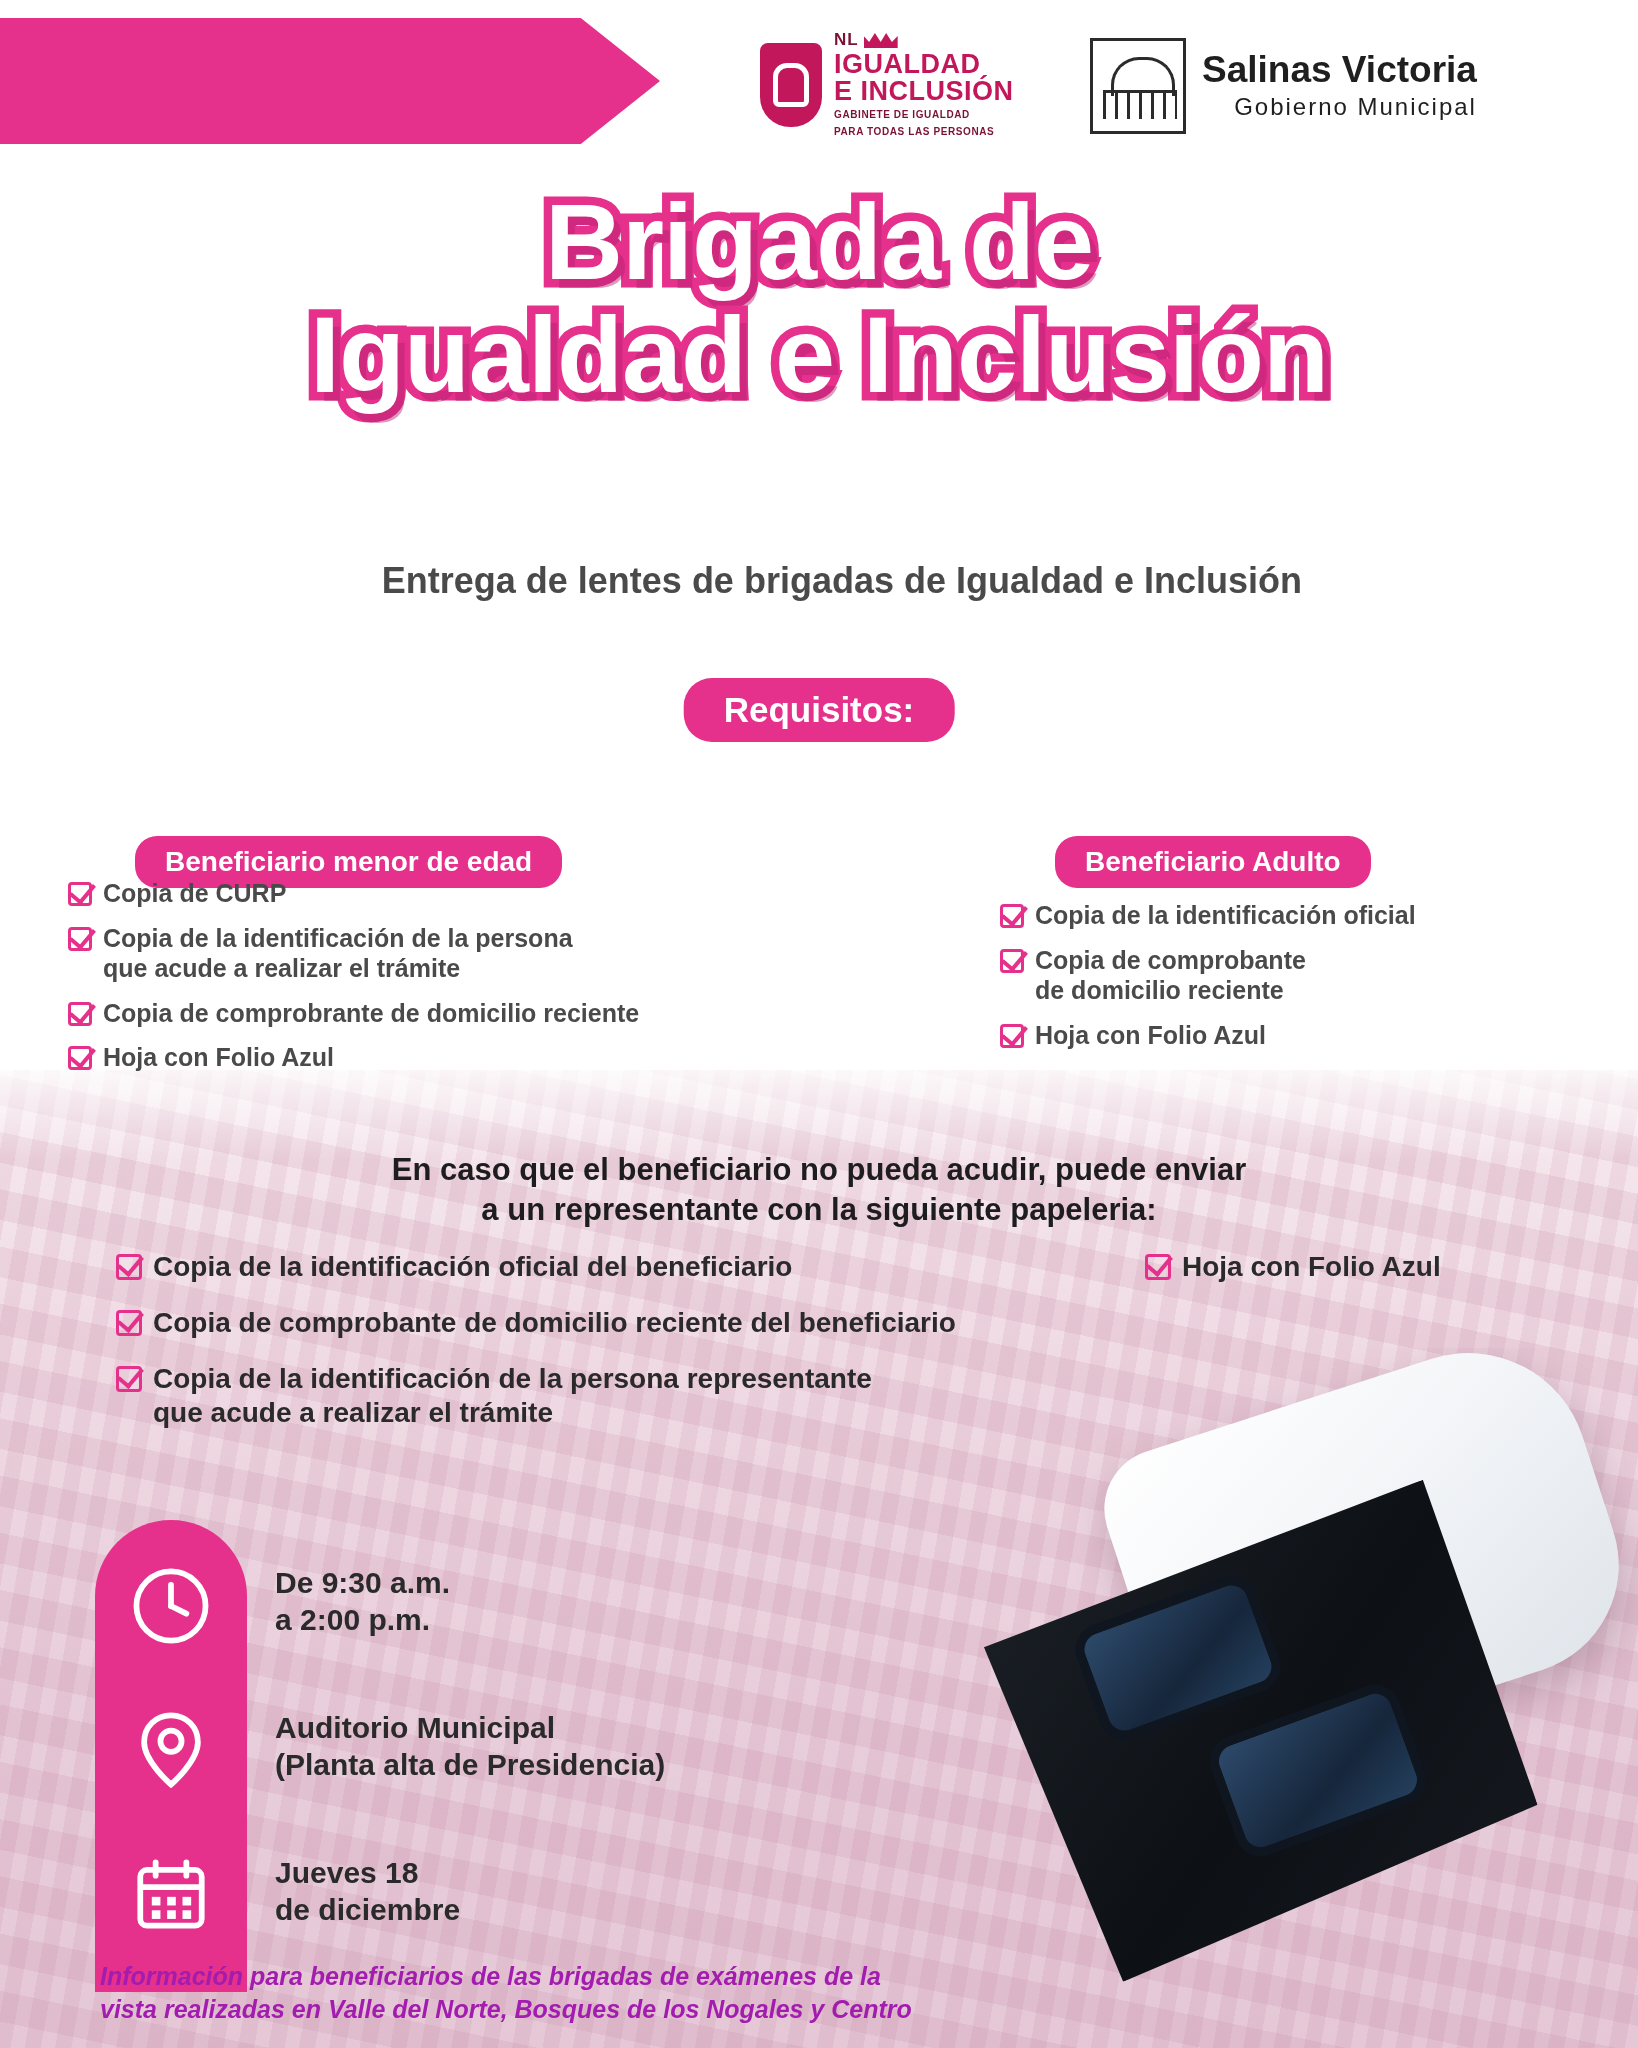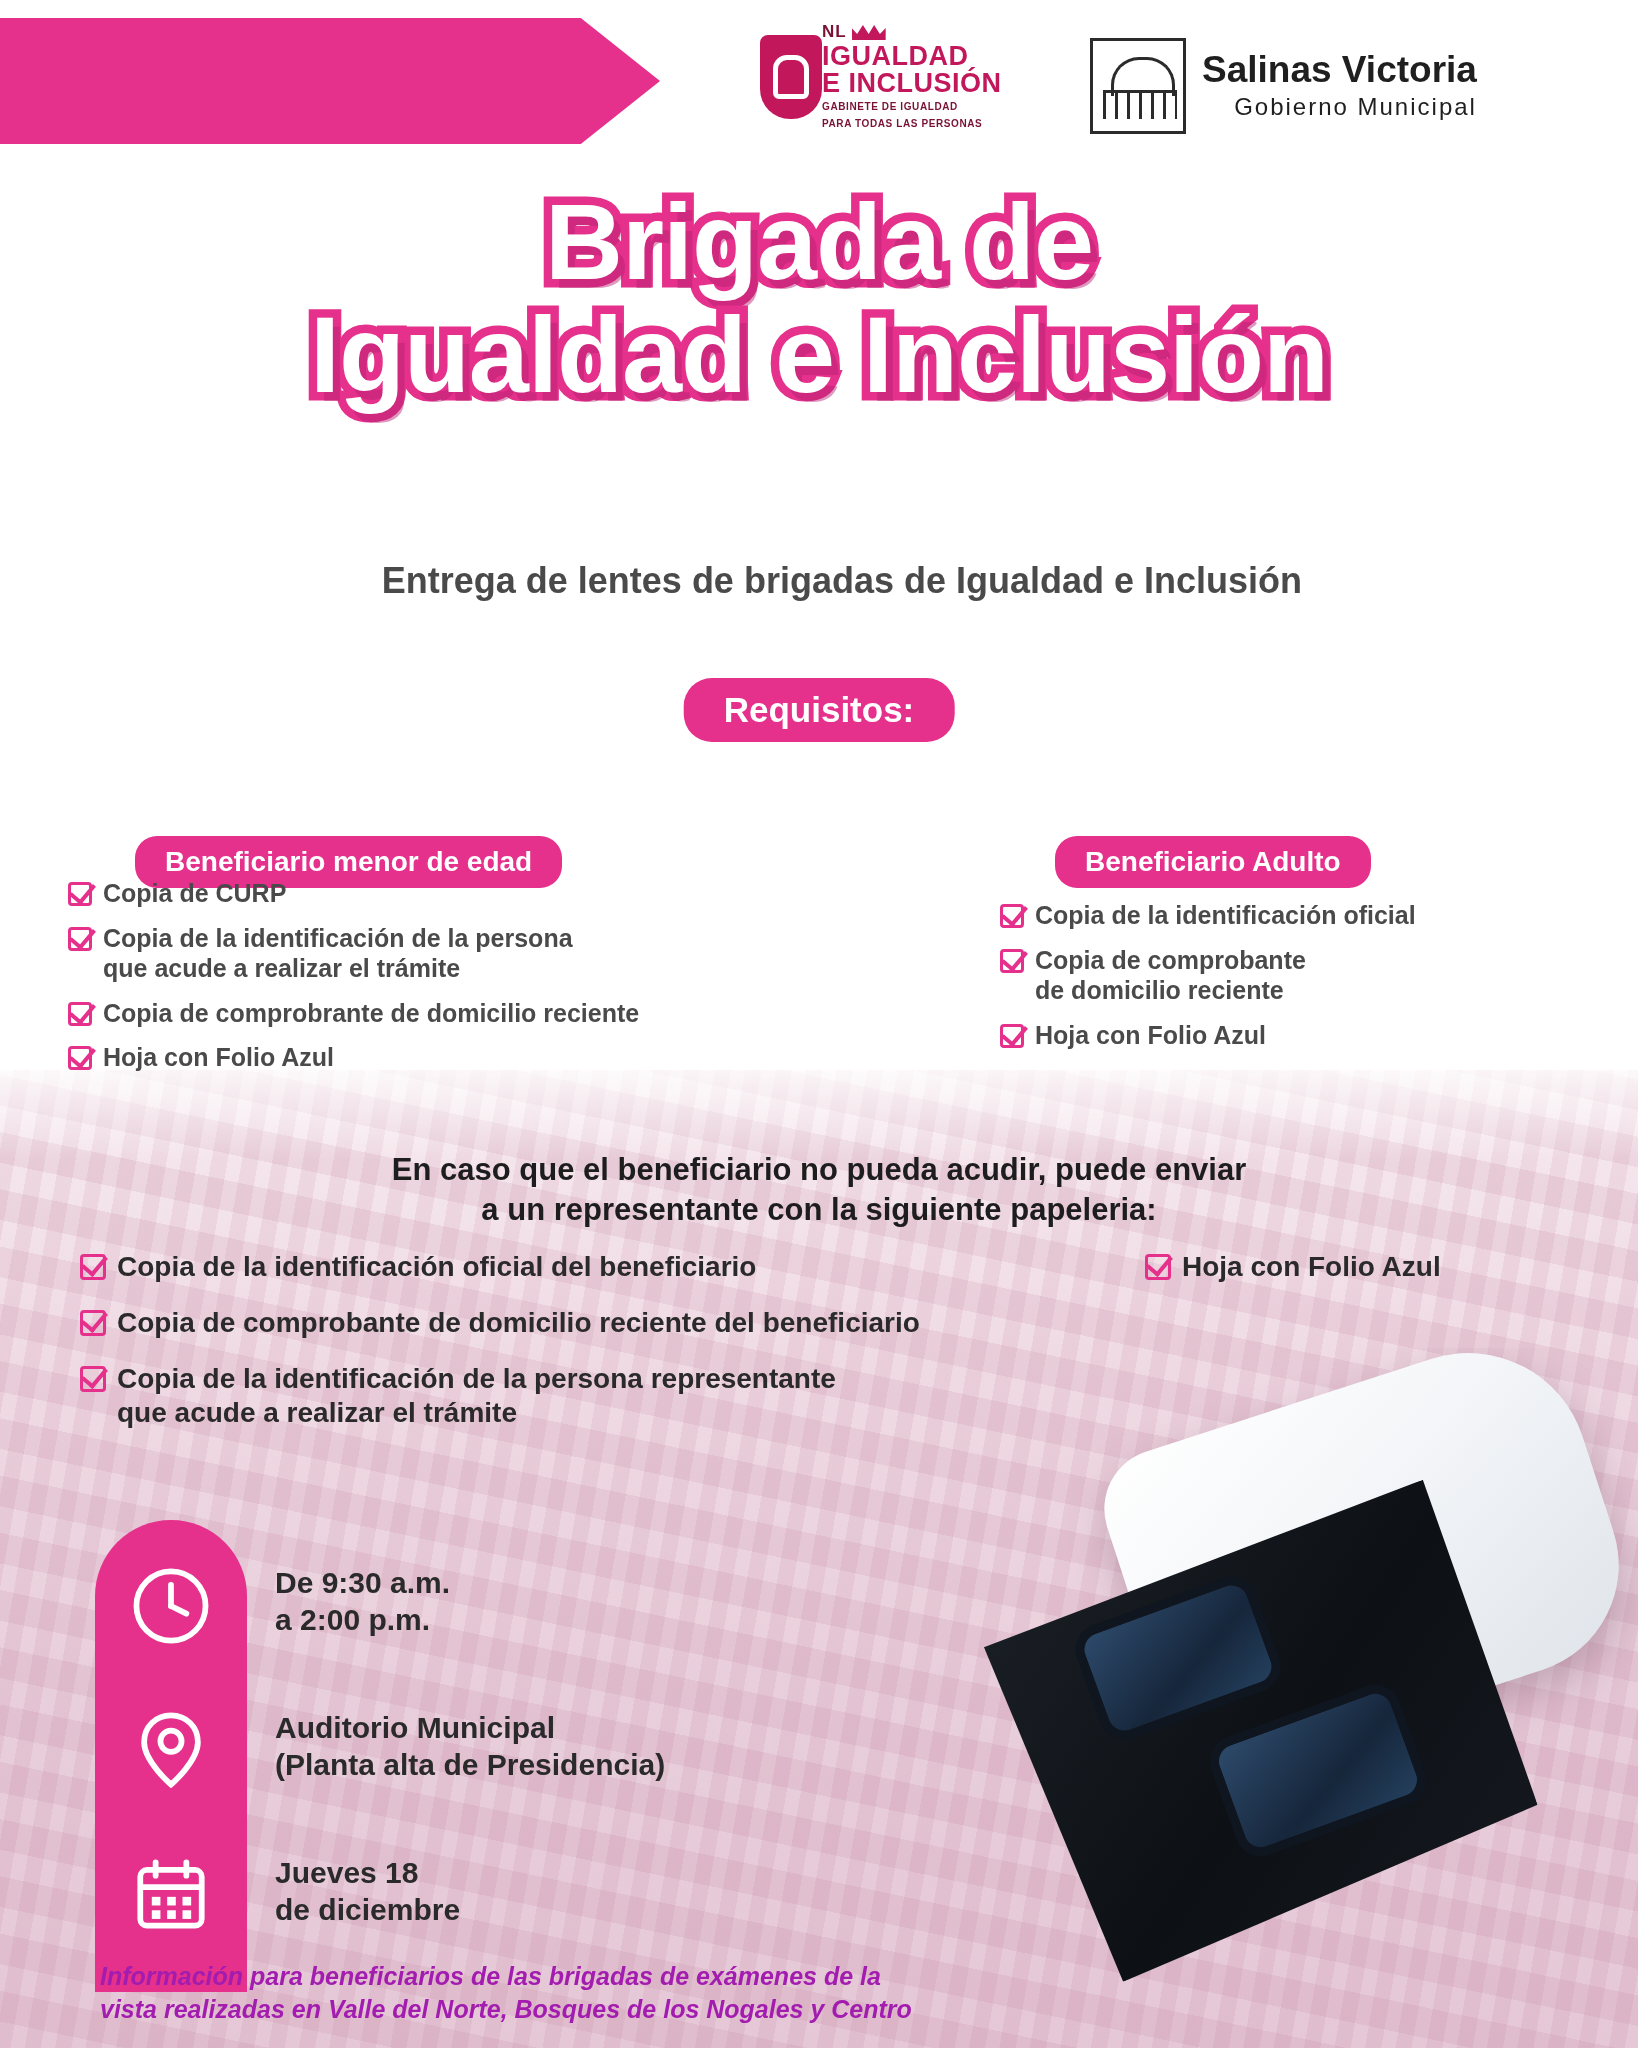--- a/index.html
+++ b/index.html
@@ -85,22 +85,22 @@
     position: absolute;
     left: 0; top: 18px;
     width: 660px; height: 126px;
     background: #e5308c;
     clip-path: polygon(0 0, 88% 0, 100% 50%, 88% 100%, 0 100%);
     z-index: 3;
   }
 
   .logo-nl {
     position: absolute;
-    left: 760px; top: 23px;
-    display: flex; align-items: center; 
+    left: 760px; top: 31px;
+    display: flex; align-items: center; gap: 12px;
     z-index: 4;
   }
   .nl-shield {
     width: 62px; height: 84px;
     background: #c2185b;
     border-radius: 8px 8px 30px 30px;
     display: flex; align-items: center; justify-content: center;
     position: relative;
   }
   .nl-shield::after {
@@ -258,21 +258,21 @@
     width: 1638px;
     text-align: center;
     font-size: 31px;
     font-weight: 800;
     color: #1d1d1d;
     line-height: 1.3;
     z-index: 3;
   }
 
   .rep-list { position: absolute; left: 80px; top: 1250px; width: 1100px; z-index: 3; }
-  .rep-list .list-item { margin-bottom: 22px; }
+  .rep-list .list-item { margin-bottom: 22px; margin-left: 36px; }
   .rep-list .list-item .txt { font-size: 28px; color: #2a2a2a; }
   .rep-list .chk { width: 26px; height: 26px; }
 
   .rep-extra { position: absolute; left: 1145px; top: 1250px; z-index: 3; }
   .rep-extra .list-item .txt { font-size: 28px; color: #2a2a2a; }
   .rep-extra .chk { width: 26px; height: 26px; }
 
   
   .info-strip {
     position: absolute;

